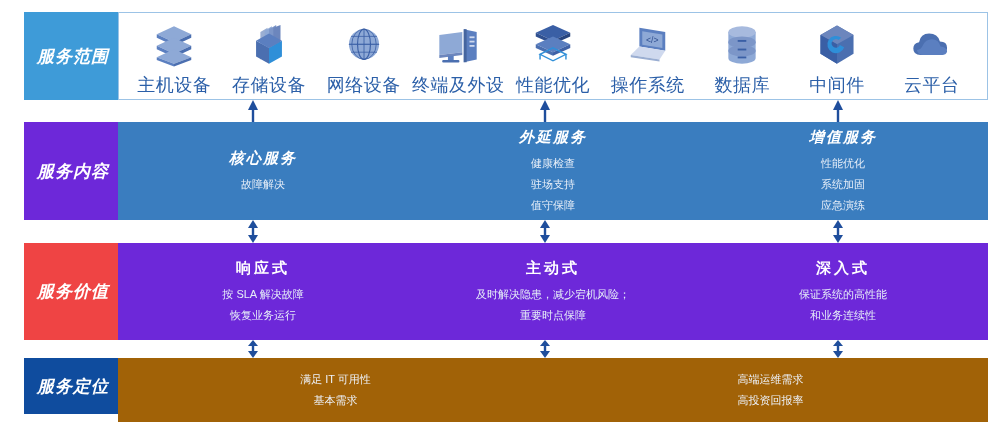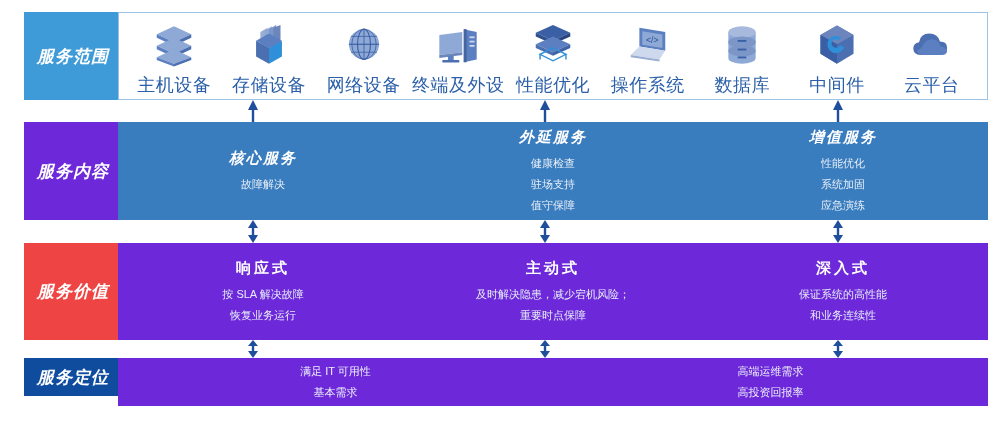--- a/index.html
+++ b/index.html
@@ -318,25 +318,25 @@
           <polygon points="427,18 422,11 432,11" stroke="none"></polygon>
         </g>
       <g>
           <line x1="720" y1="4" x2="720" y2="13" stroke-width="2.4"></line>
           <polygon points="720,0 715,6 725,6" stroke="none"></polygon>
           <polygon points="720,18 715,11 725,11" stroke="none"></polygon>
         </g>
     </g>
   </svg>
 
-  <div class="row-label" id="label-position" style="top:358px;height:38px;background:#0F4C9E;">
+  <div class="row-label" id="label-position" style="top:358px;height:56px;background:#0F4C9E;">
     <span>服务定位</span>
   </div>
 
-  <div class="row-panel r4" id="panel-position" style="top:358px;height:48px;background:#6d28d9;">
+  <div class="row-panel r4" id="panel-position" style="top:358px;height:64px;background:#a16207;">
     <div class="cols">
       <div class="col">
         <div class="col-line">满足 IT 可用性</div>
         <div class="col-line">基本需求</div>
       </div>
       <div class="col">
         <div class="col-line">高端运维需求</div>
         <div class="col-line">高投资回报率</div>
       </div>
     </div>

